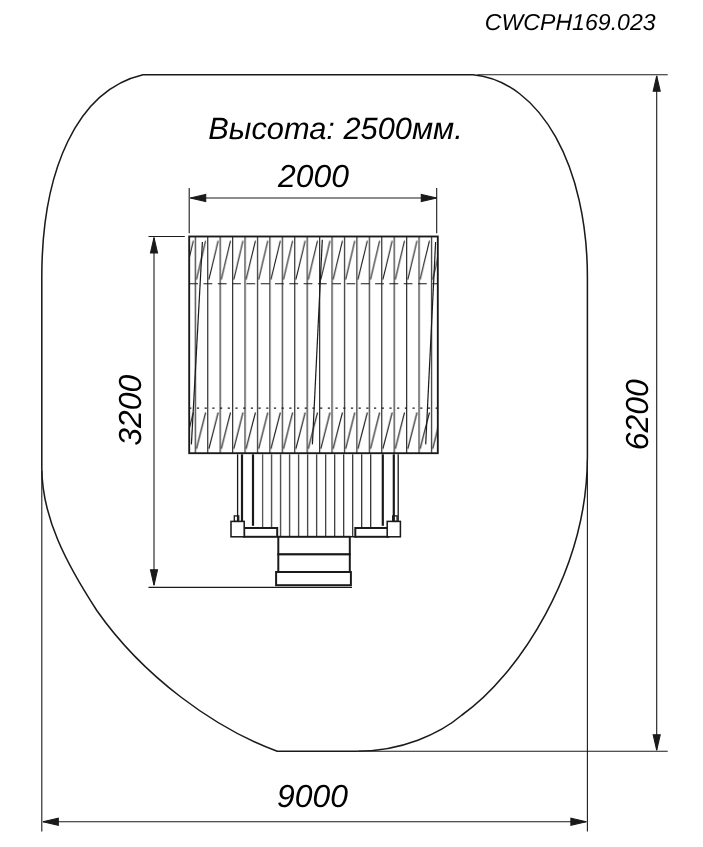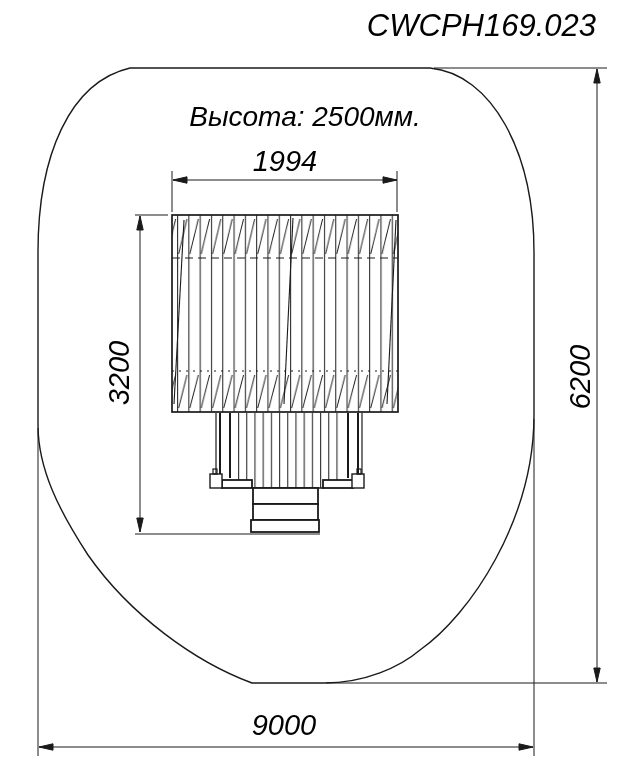--- a/index.html
+++ b/index.html
@@ -8,21 +8,21 @@
     font-family:"Liberation Sans", sans-serif;overflow:hidden;
   }
   #stage svg{position:absolute;left:0;top:0;}
   .lbl{
     position:absolute;color:#000;font-style:italic;
     font-family:"Liberation Sans", sans-serif;
     white-space:nowrap;line-height:1;
   }
   .lbl.dim{font-size:29px;}
   .lbl.note{font-size:28px;}
-  .lbl.title{font-size:31px;}
+  .lbl.title{font-size:21px;}
   .rot{transform:rotate(-90deg);transform-origin:center center;}
   .ctr{text-align:center;}
 </style>
 </head>
 <body>
 
 <div id="stage">
 
   <svg width="639" height="770" viewBox="0 0 639 770">
     <defs>
@@ -110,21 +110,21 @@
       <line x1="39" y1="747" x2="533" y2="747"></line>
       <polygon points="39,747 53,743.8 53,750.2" fill="#1a1a1a"></polygon>
       <polygon points="533,747 519,743.8 519,750.2" fill="#1a1a1a"></polygon>
     </g>
   </svg>
 
   <div class="lbl title" style="left:340px;top:10px;width:256px;text-align:right;">CWCPH169.023</div>
 
   <div class="lbl note ctr" style="left:150px;top:103px;width:310px;">Высота: 2500мм.</div>
 
-  <div class="lbl dim ctr" style="left:225px;top:147px;width:120px;">1994</div>
+  <div class="lbl dim ctr" style="left:225px;top:147px;width:120px;">2000</div>
 
   <div class="lbl dim ctr rot" style="left:60px;top:358px;width:120px;height:30px;">3200</div>
 
   <div class="lbl dim ctr rot" style="left:521px;top:362px;width:120px;height:30px;">6200</div>
 
   <div class="lbl dim ctr" style="left:224px;top:711px;width:120px;">9000</div>
 
 </div>
 
 </body></html>

